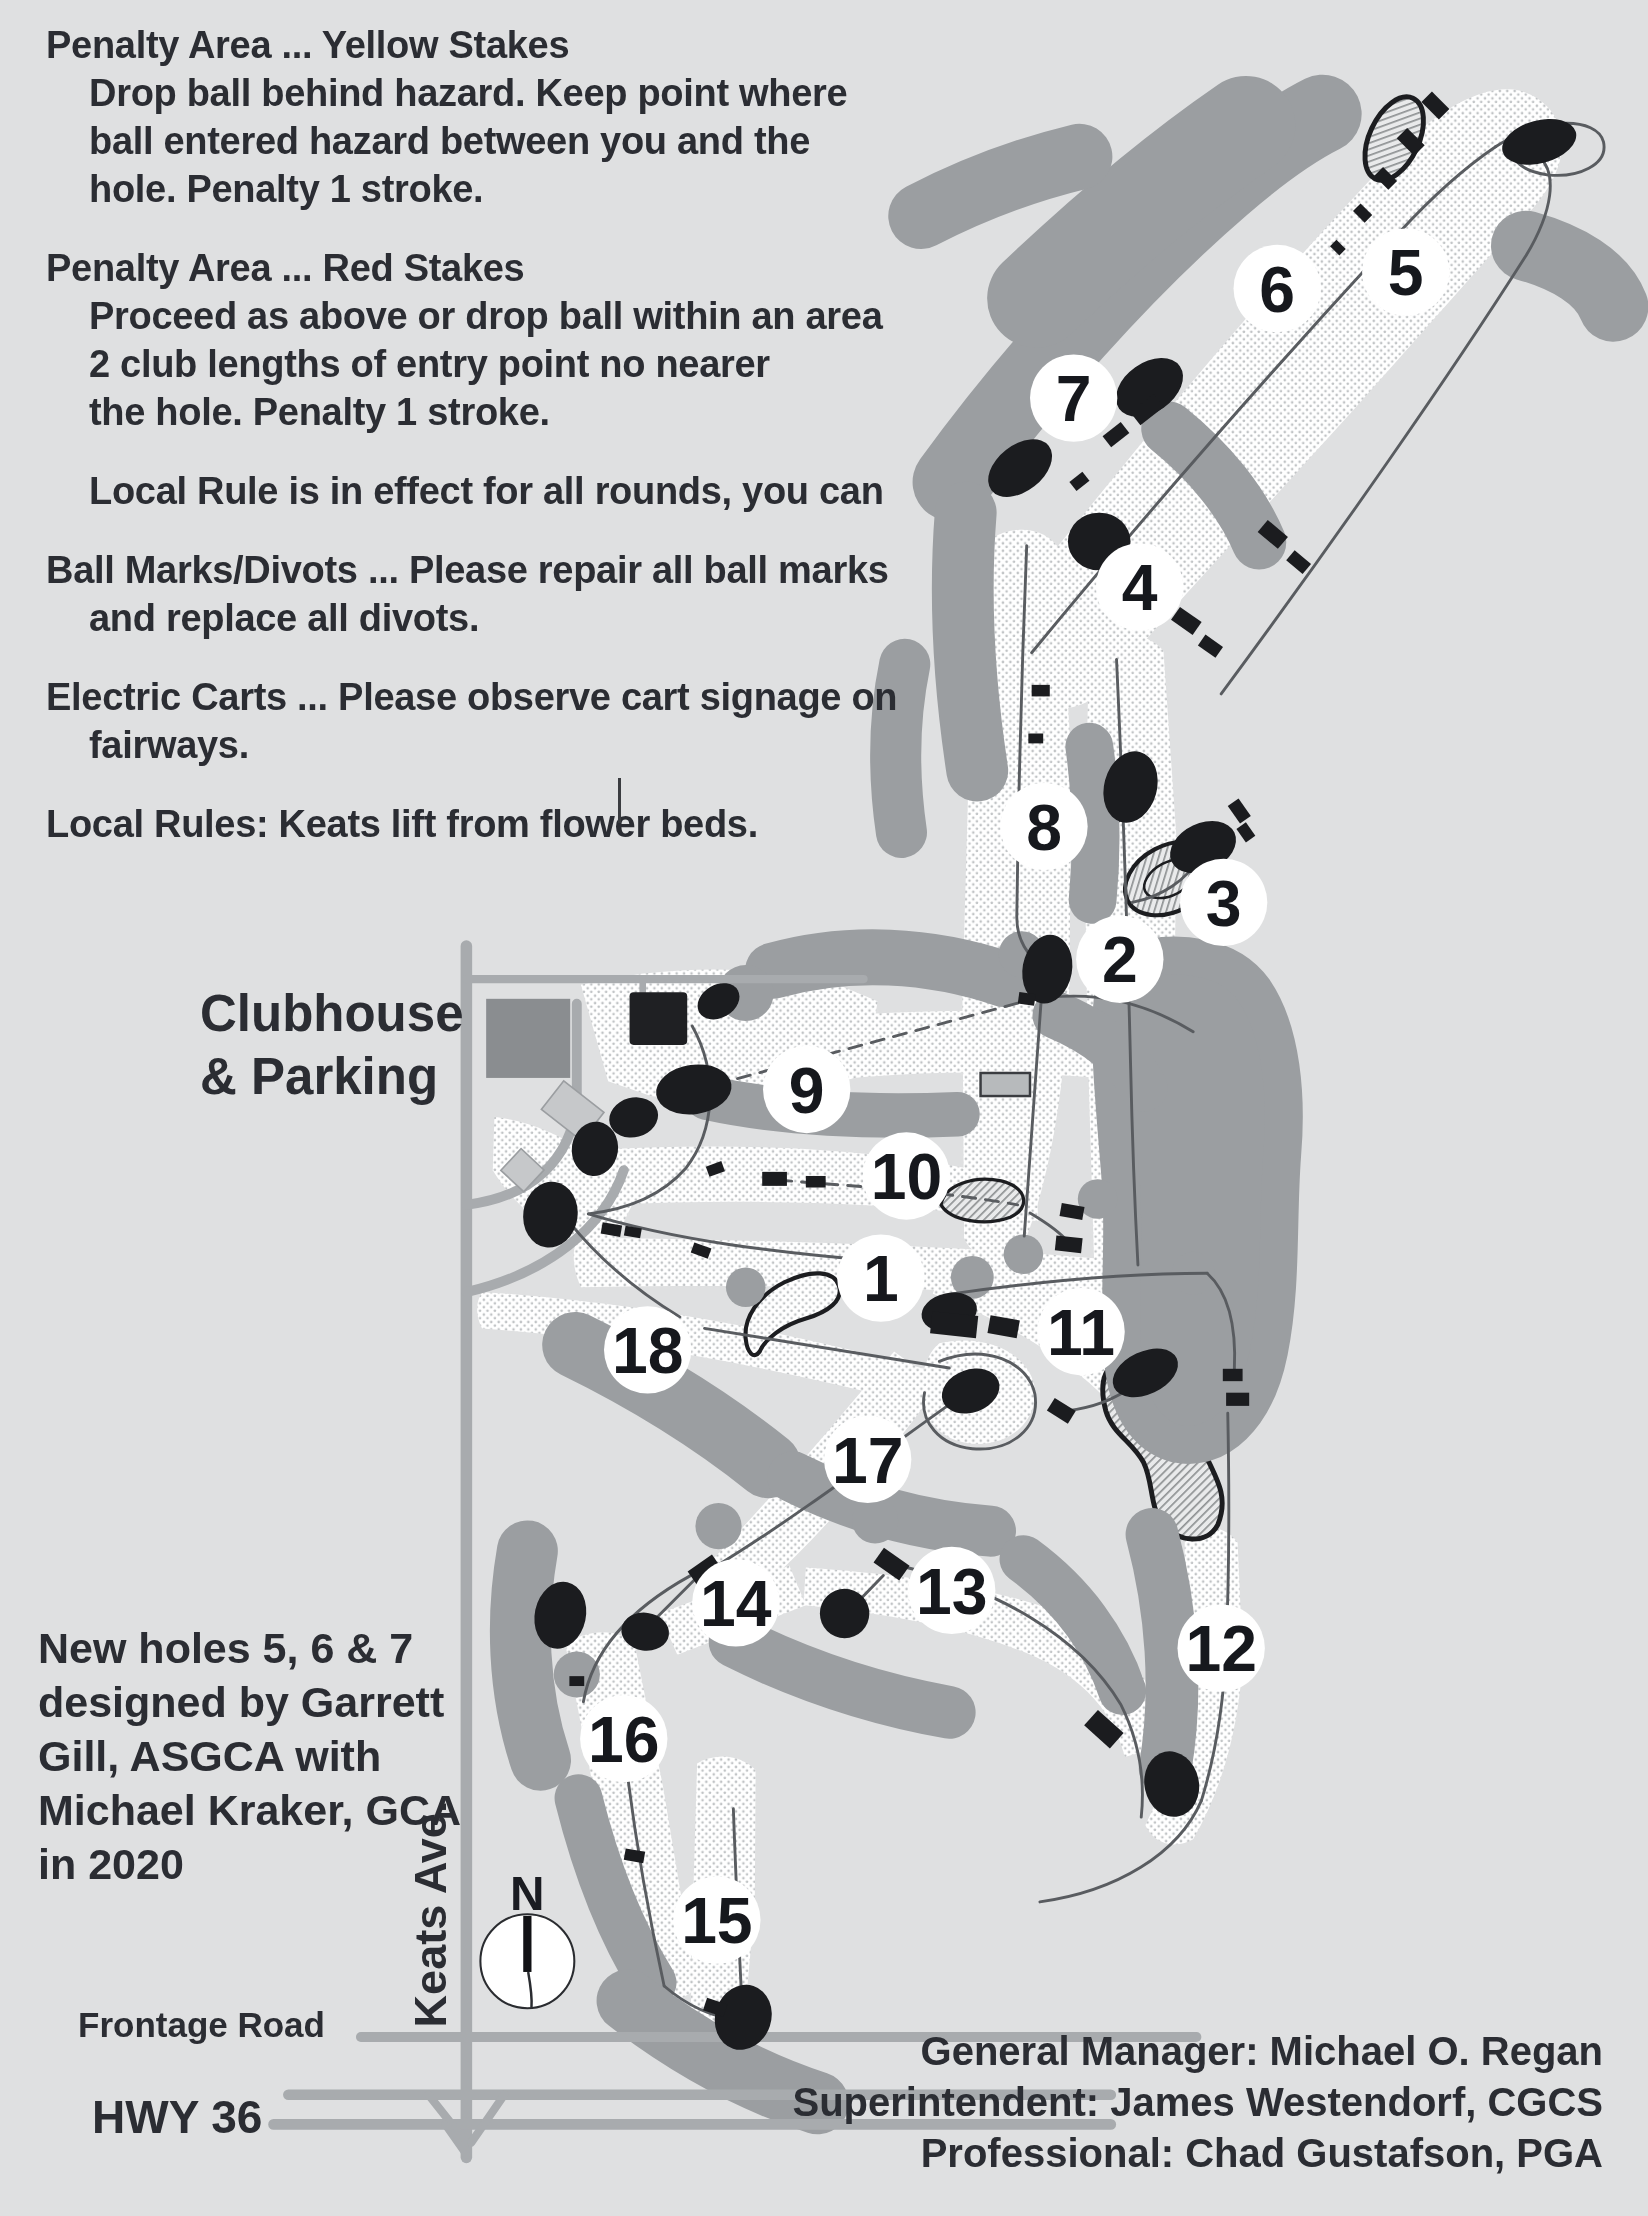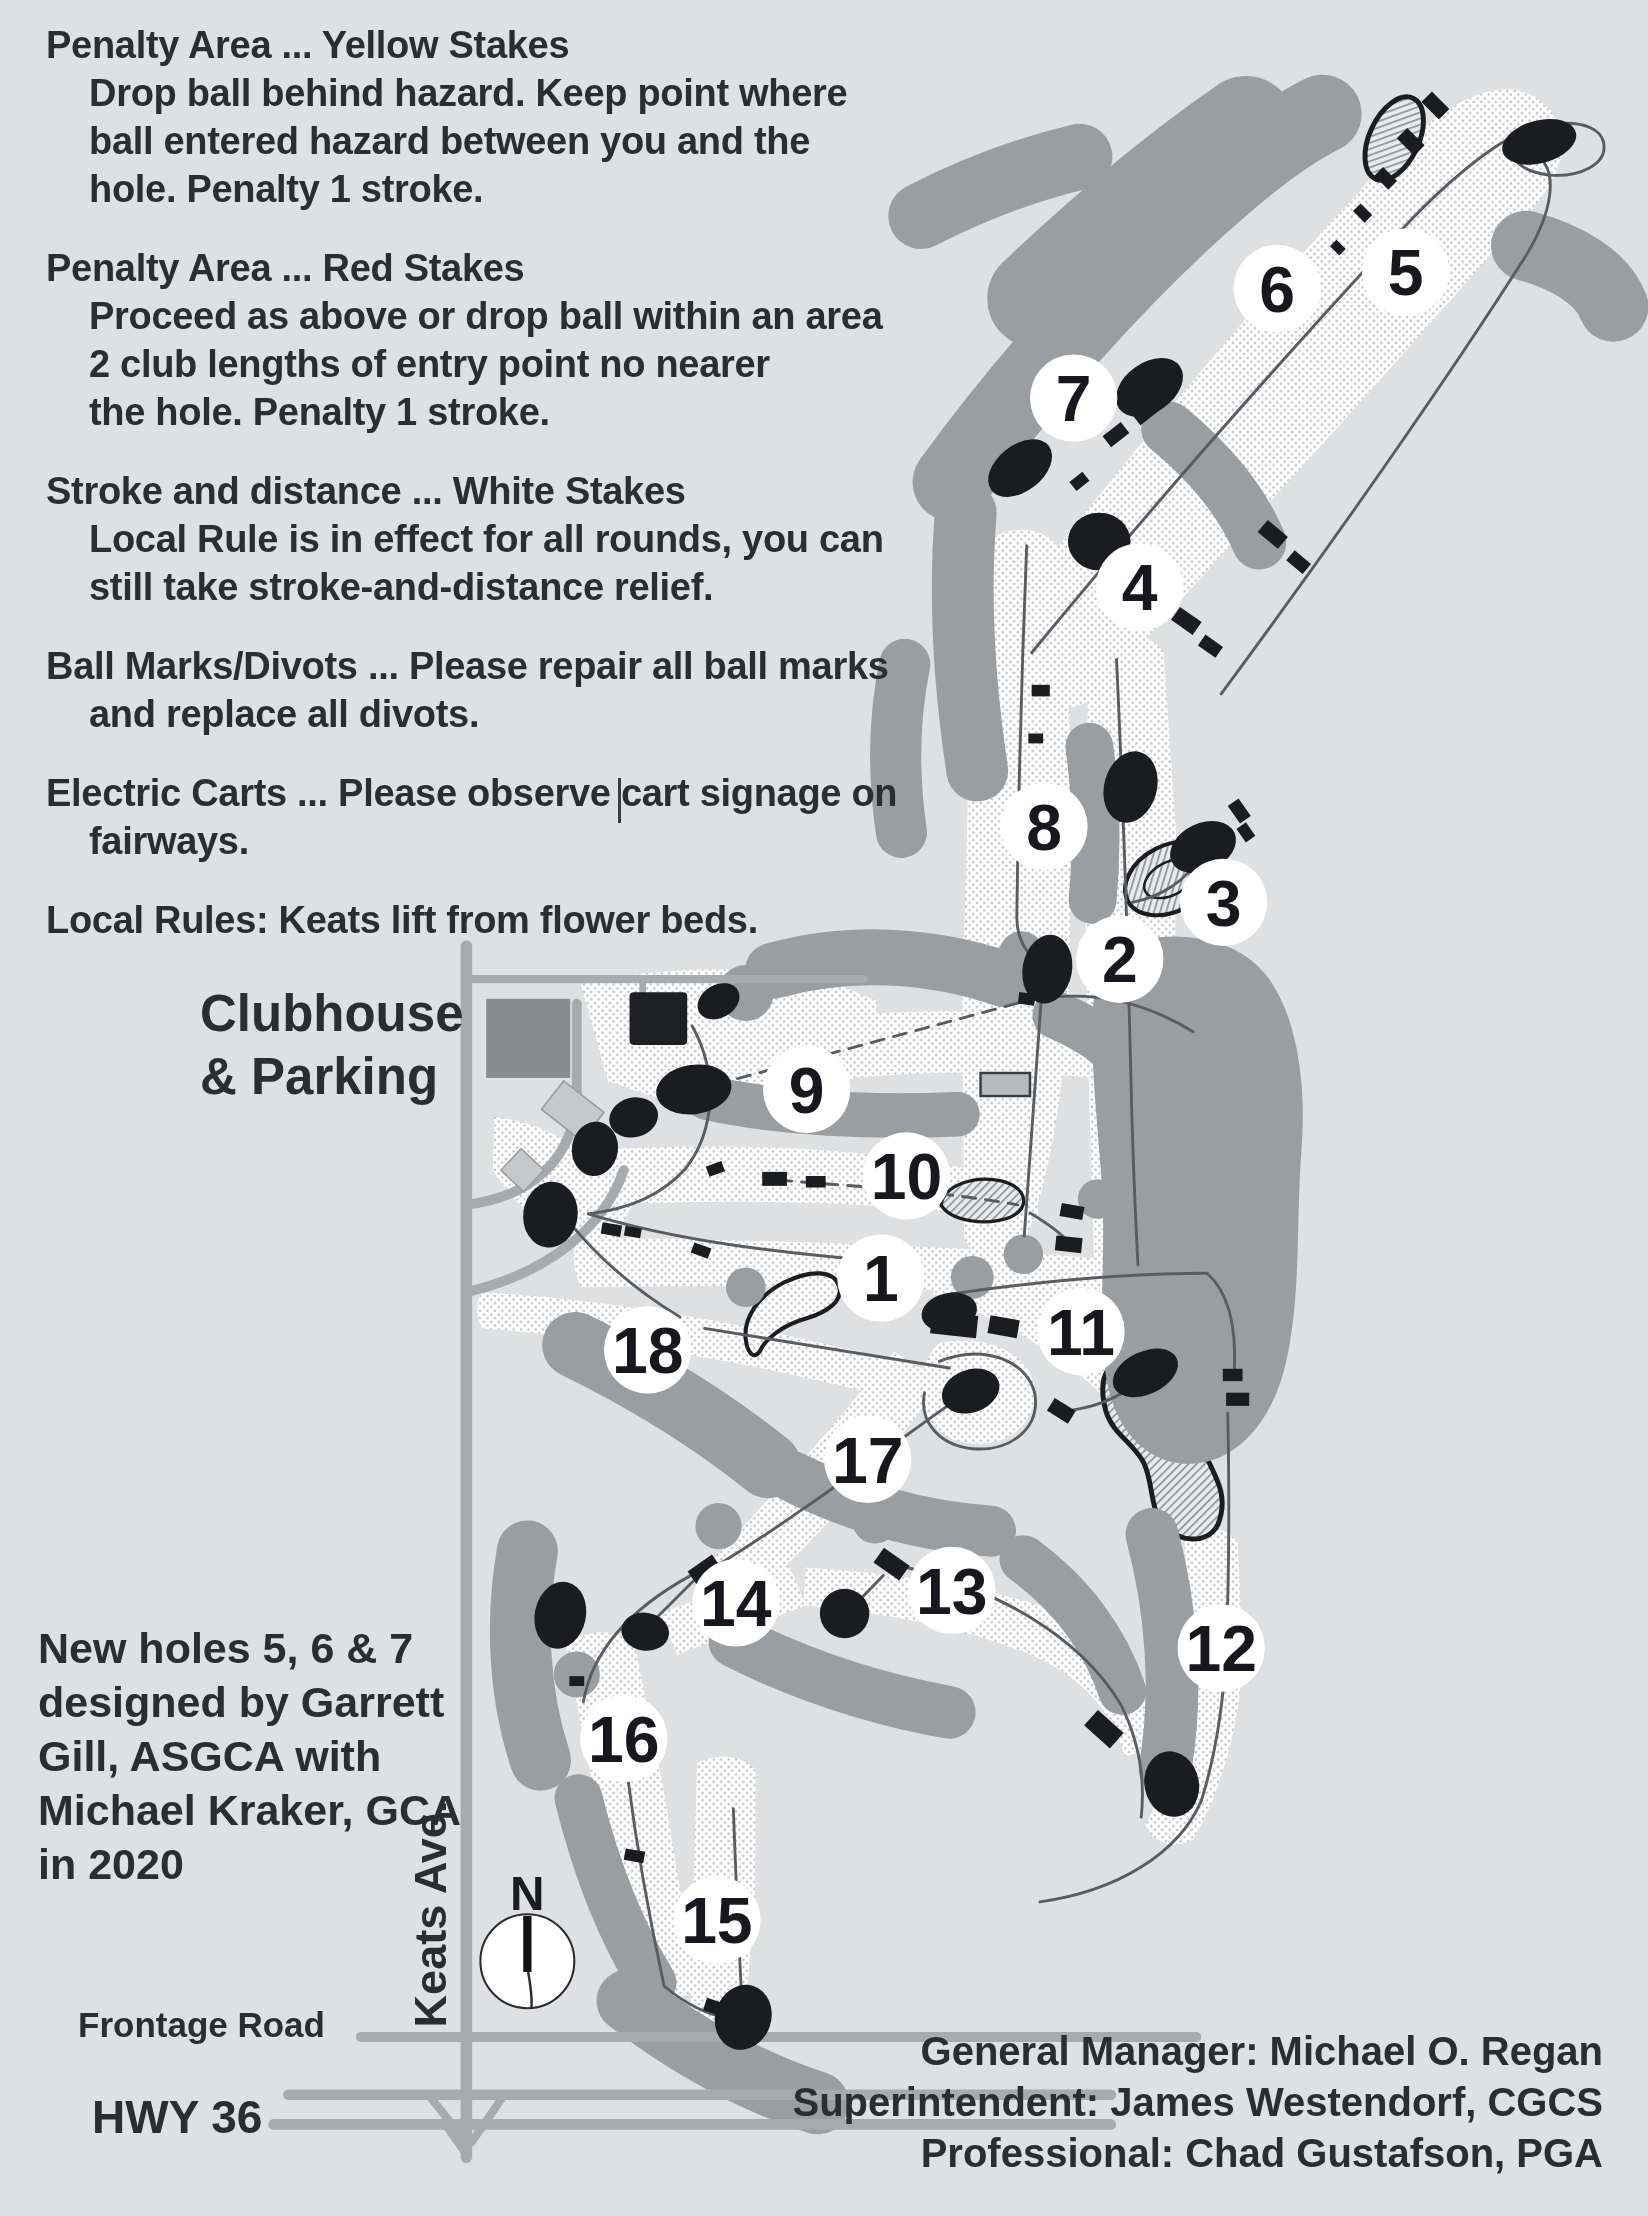--- a/index.html
+++ b/index.html
@@ -390,23 +390,21 @@
         <div class="rule-line">ball entered hazard between you and the</div>
         <div class="rule-line">hole. Penalty 1 stroke.</div>
       </div>
       <div class="rule">
         <div class="rule-heading">Penalty Area ... Red Stakes</div>
         <div class="rule-line">Proceed as above or drop ball within an area</div>
         <div class="rule-line">2 club lengths of entry point no nearer</div>
         <div class="rule-line">the hole. Penalty 1 stroke.</div>
       </div>
       <div class="rule">
-        <div class="rule-heading">Stroke and distance ... White Stakes</div>
         <div class="rule-line">Local Rule is in effect for all rounds, you can</div>
-        <div class="rule-line">still take stroke-and-distance relief.</div>
       </div>
       <div class="rule">
         <div class="rule-heading">Ball Marks/Divots ... Please repair all ball marks</div>
         <div class="rule-line">and replace all divots.</div>
       </div>
       <div class="rule">
         <div class="rule-heading">Electric Carts ... Please observe cart signage on</div>
         <div class="rule-line">fairways.</div>
       </div>
       <div class="rule">

